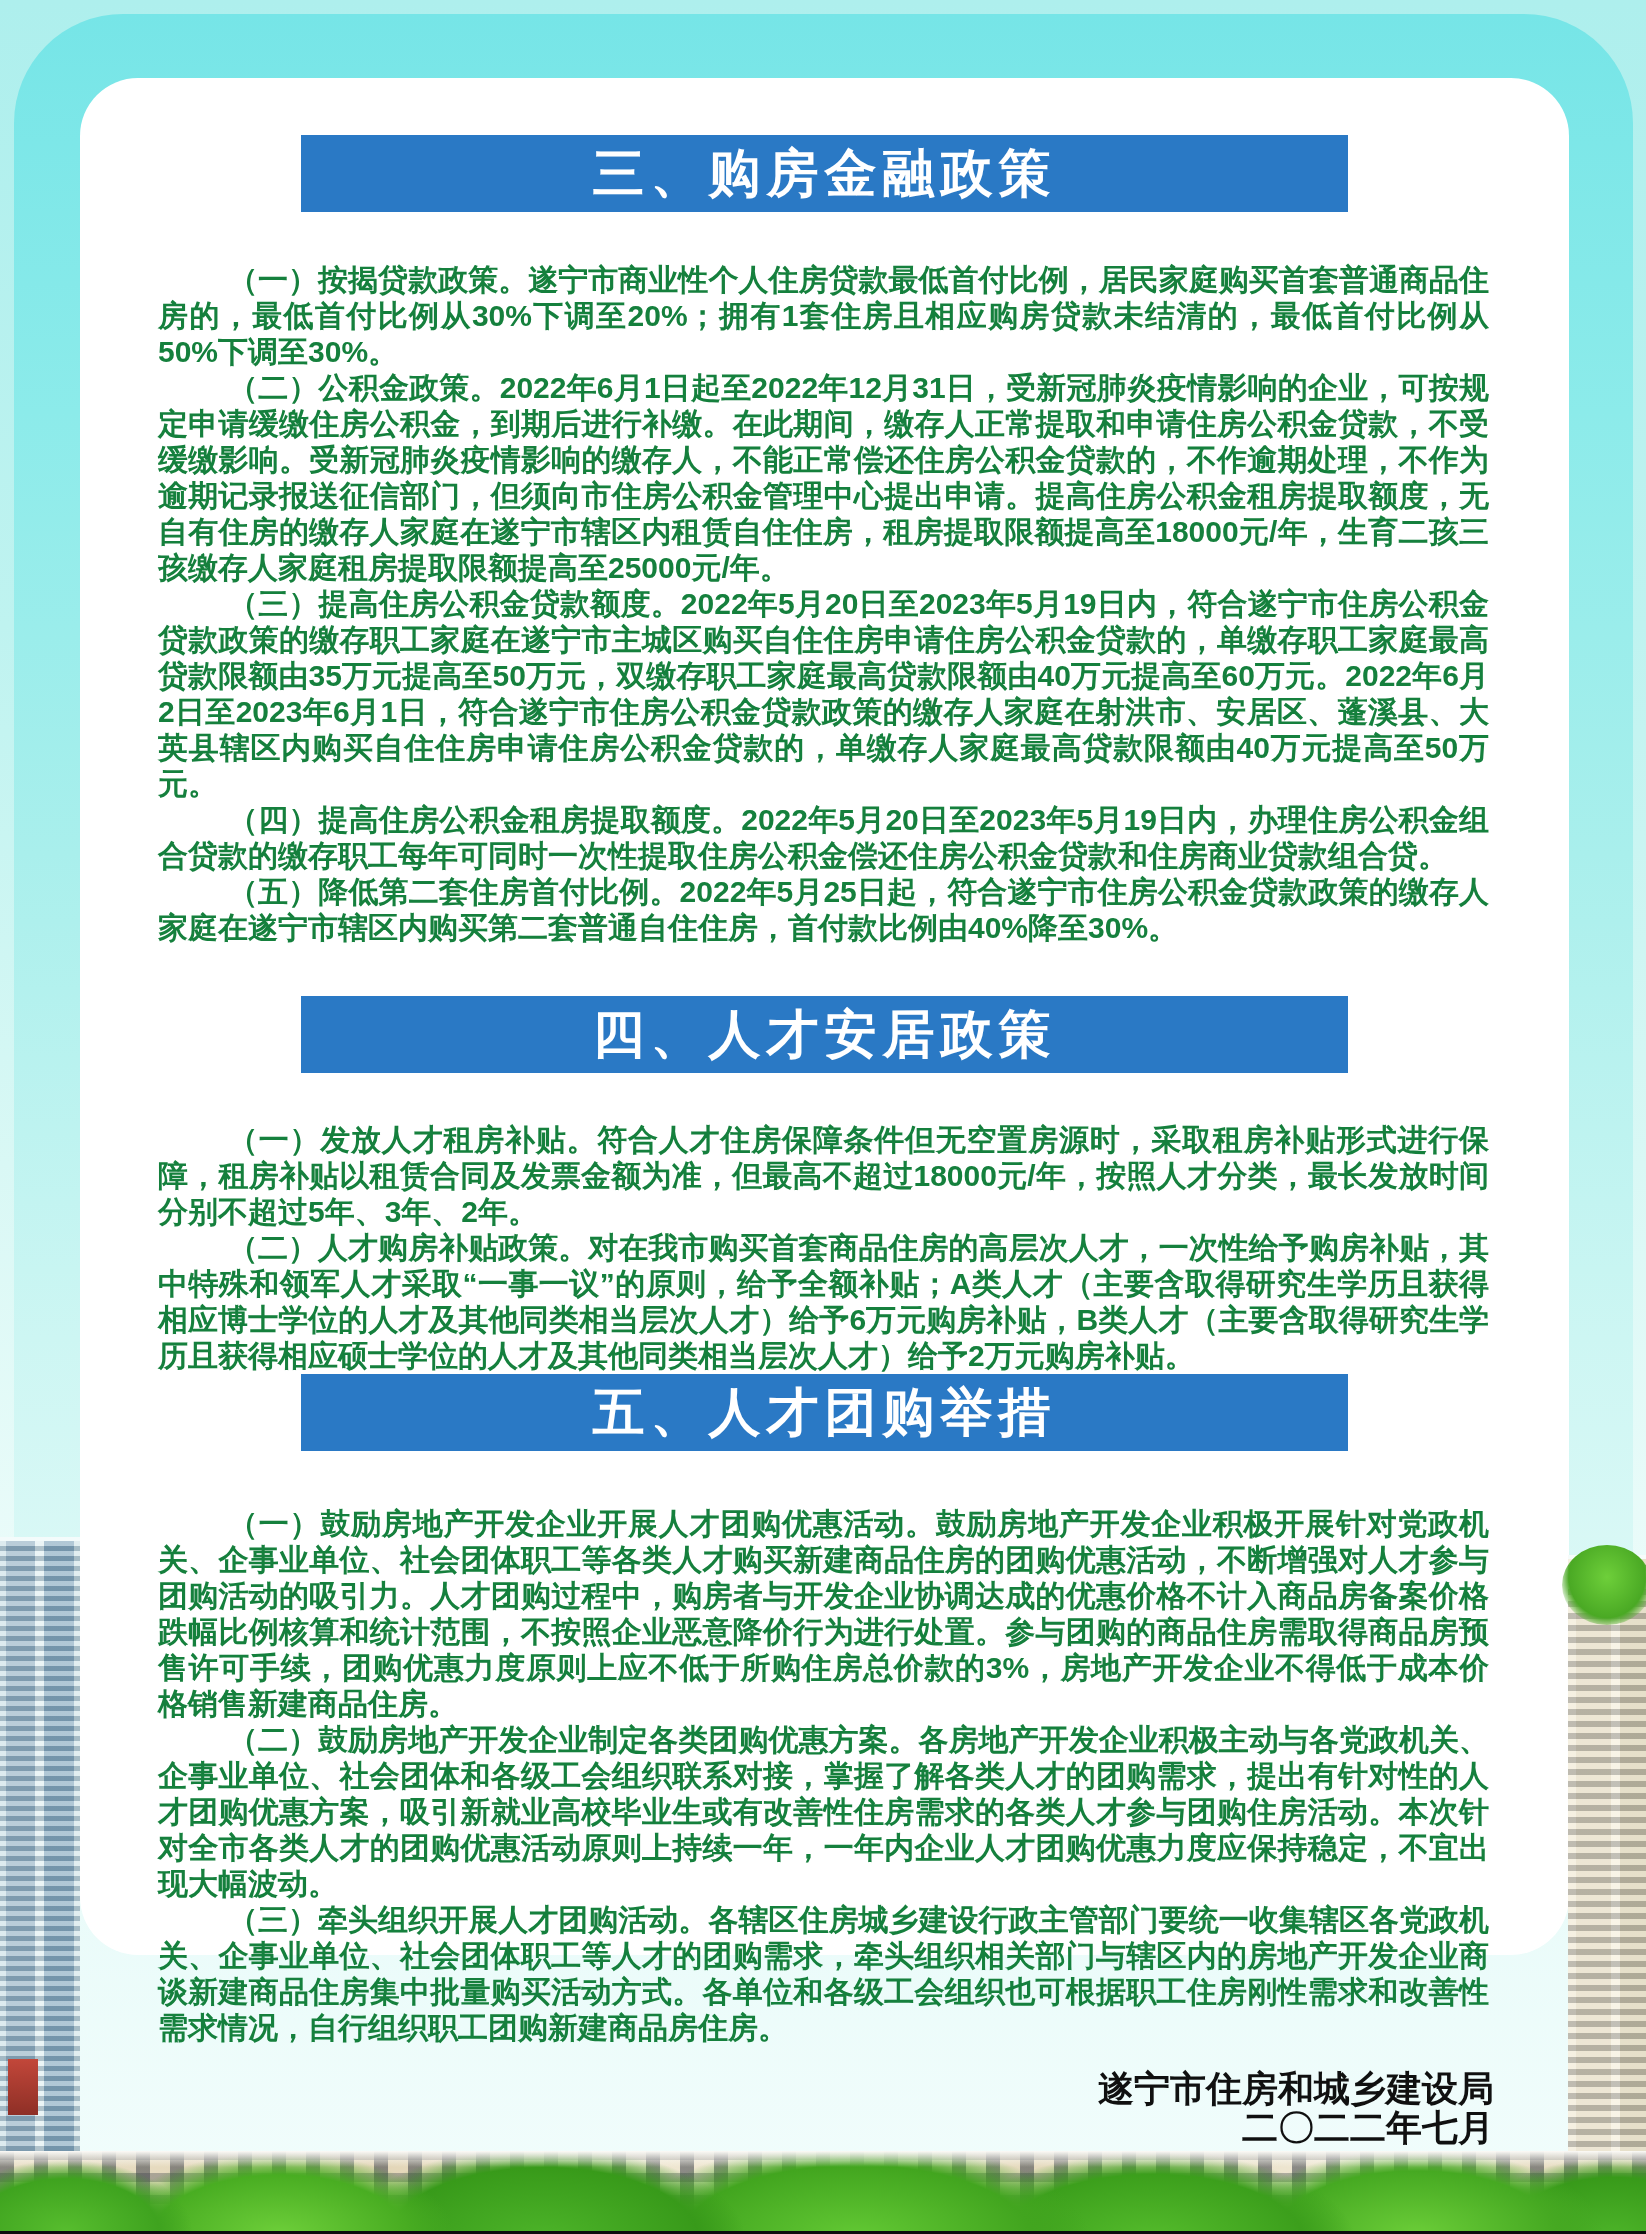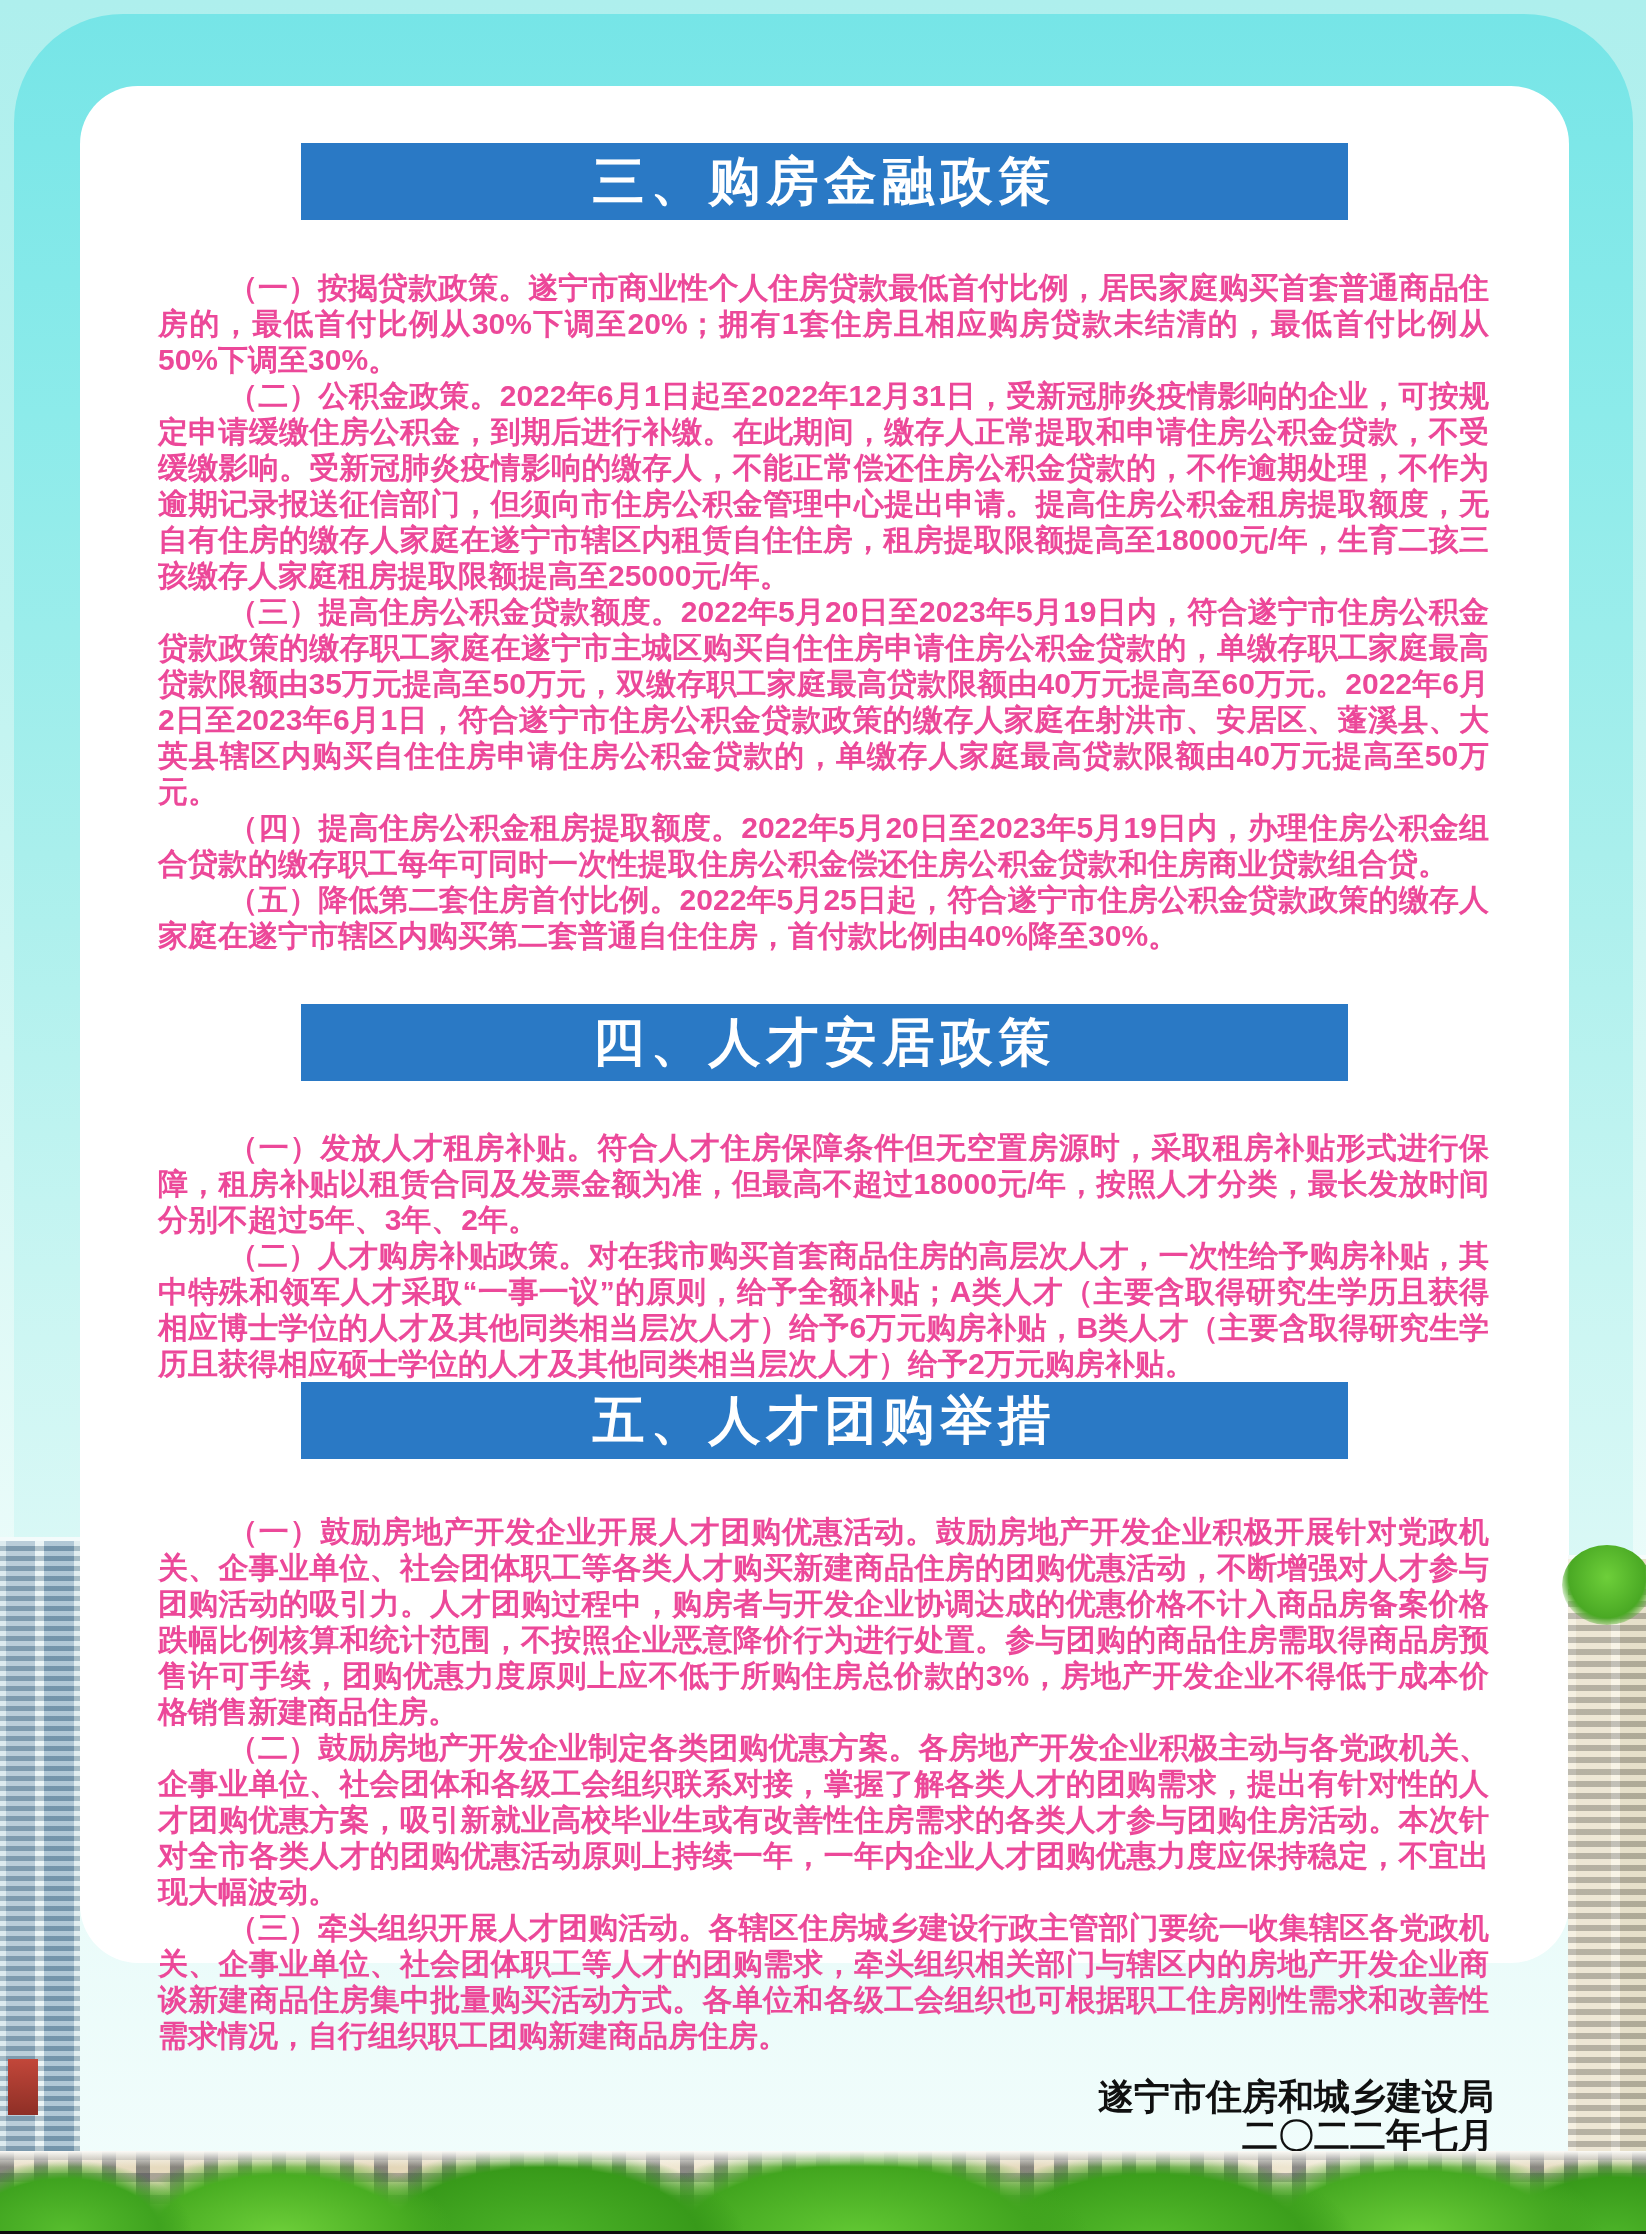--- a/index.html
+++ b/index.html
@@ -2,29 +2,29 @@
 <html><head>
 <meta charset="utf-8">
 <style>
   html,body{margin:0;padding:0;}
   body{width:1647px;height:2235px;overflow:hidden;
        font-family:"Liberation Sans", sans-serif;}
   .page{position:relative;width:1647px;height:2235px;
         background:linear-gradient(180deg,#aeefed 0%,#bff3f0 28%,#d9f8f5 52%,#ecfcfa 72%,#f2fdfc 100%);}
   .frame-accent{position:absolute;inset:14px;border-radius:109px;
         background:linear-gradient(180deg,#76e5e7 0%,#8cebea 18%,#a9efec 38%,#cdf6f3 60%,#e8fbf9 82%,#f2fdfc 100%);}
-  .card{position:absolute;left:80px;top:86px;width:1489px;height:1877px;
+  .card{position:absolute;left:80px;top:78px;width:1489px;height:1877px;
         background:#ffffff;border-radius:58px;}
   .banner{width:1047px;height:77px;margin:0 auto;background:#2a79c5;
         color:#ffffff;font-weight:bold;font-size:52px;line-height:77px;
         text-align:center;letter-spacing:6px;}
   .banner.b1{margin-top:57px;}
   .banner.b2{margin-top:50px;}
   .banner.b3{}
-  .policy-body{margin:0 80px 0 78px;color:#ec4899;font-size:30px;
+  .policy-body{margin:0 80px 0 78px;color:#15803d;font-size:30px;
         line-height:36px;font-weight:600;text-align:justify;text-justify:inter-character;}
   .policy-body.t1{margin-top:50px;}
   .policy-body.t2{margin-top:49px;}
   .policy-body.t3{margin-top:55px;}
   .policy-body p{margin:0;text-indent:70px;}
   .signature{width:fit-content;margin:23px 75px 0 auto;text-align:right;
         color:#101010;font-size:36px;font-weight:bold;line-height:39px;}
   
   .photo-left{position:absolute;left:0;top:1537px;width:80px;height:614px;
         background:

